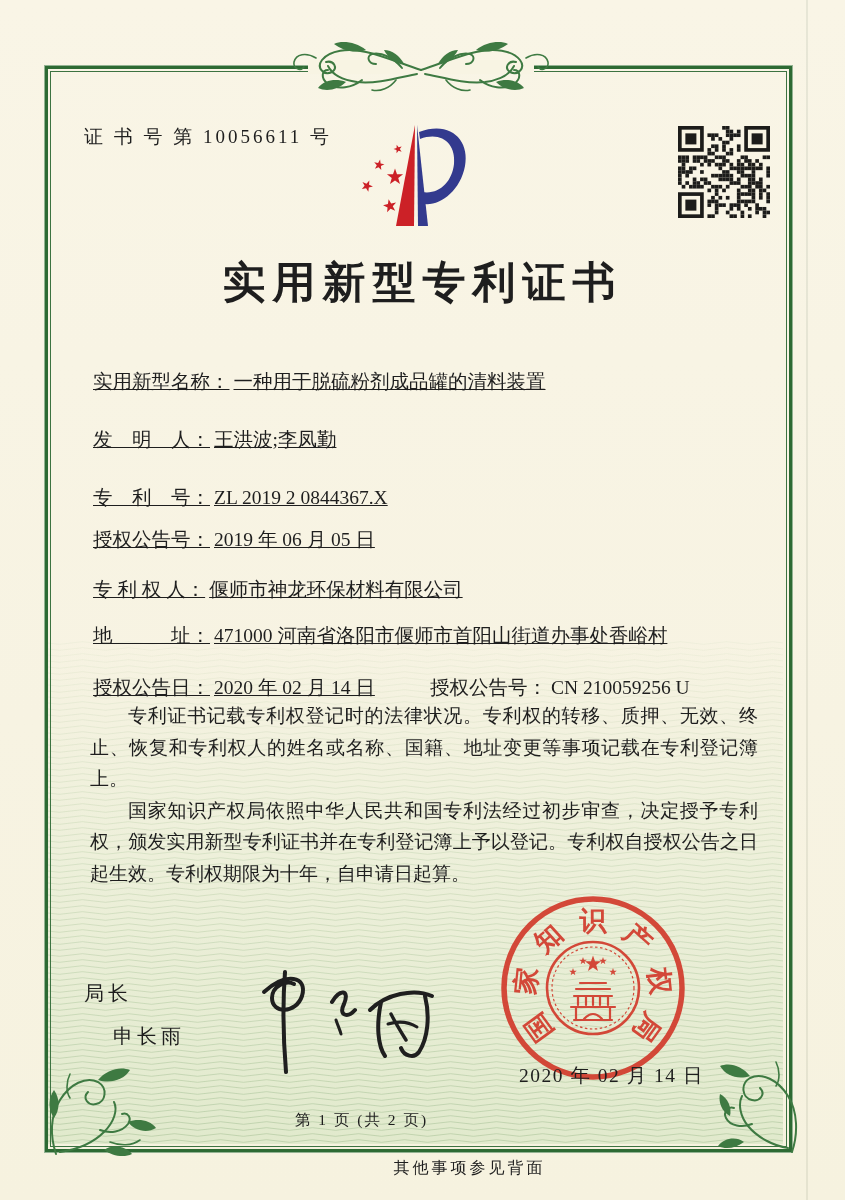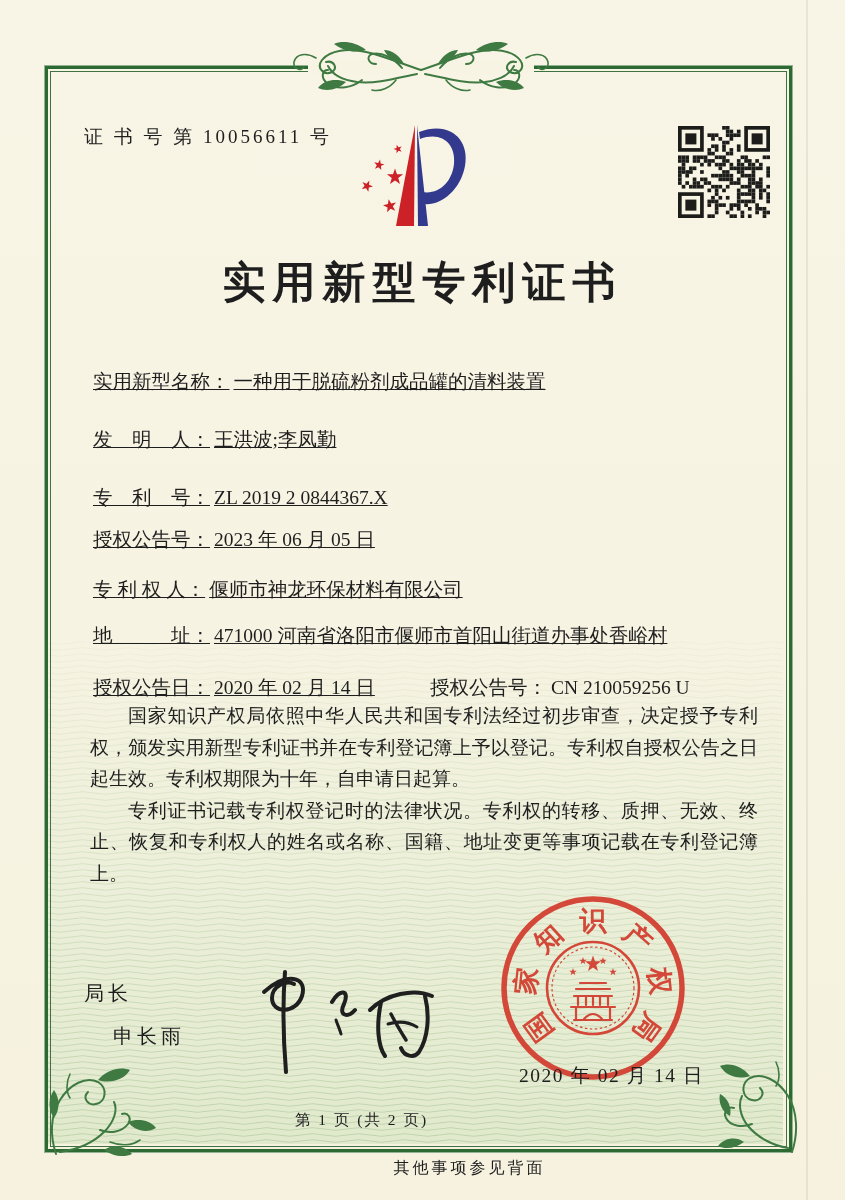--- a/index.html
+++ b/index.html
@@ -458,39 +458,39 @@
     <div class="row r1">
       <span class="label">实用新型名称：</span><span class="value">一种用于脱硫粉剂成品罐的清料装置</span>
     </div>
     <div class="row r2">
       <span class="label">发　明　人：</span><span class="value">王洪波;李凤勤</span>
     </div>
     <div class="row r3">
       <span class="label">专　利　号：</span><span class="value">ZL 2019 2 0844367.X</span>
     </div>
     <div class="row r4">
-      <span class="label">授权公告号：</span><span class="value">2023 年 06 月 05 日</span>
+      <span class="label">授权公告号：</span><span class="value">2019 年 06 月 05 日</span>
     </div>
     <div class="row r5">
       <span class="label">专 利 权 人：</span><span class="value">偃师市神龙环保材料有限公司</span>
     </div>
     <div class="row r6">
       <span class="label">地　　　址：</span><span class="value">471000 河南省洛阳市偃师市首阳山街道办事处香峪村</span>
     </div>
     <div class="row r7">
       <span class="label">授权公告日：</span><span class="value">2020 年 02 月 14 日</span>
       <span class="grant-no">
         <span class="label">授权公告号：</span><span class="value">CN 210059256 U</span>
       </span>
     </div>
   </div>
 
   <div class="paras">
+    <p>专利证书记载专利权登记时的法律状况。专利权的转移、质押、无效、终止、恢复和专利权人的姓名或名称、国籍、地址变更等事项记载在专利登记簿上。</p>
     <p>国家知识产权局依照中华人民共和国专利法经过初步审查，决定授予专利权，颁发实用新型专利证书并在专利登记簿上予以登记。专利权自授权公告之日起生效。专利权期限为十年，自申请日起算。</p>
-    <p>专利证书记载专利权登记时的法律状况。专利权的转移、质押、无效、终止、恢复和专利权人的姓名或名称、国籍、地址变更等事项记载在专利登记簿上。</p>
   </div>
 
   <div class="officer-title">局长</div>
   <div class="officer-name">申长雨</div>
 
   <svg class="signature" width="225" height="118" viewBox="0 0 225 118">
     <g stroke="#1f1f1f" fill="none" stroke-width="4" stroke-linecap="round" stroke-linejoin="round">
       <path d="M36,34 C58,14 80,18 74,38 C68,56 44,56 44,40 C44,28 58,22 66,26"></path>
       <path d="M57,14 C55,40 55,78 58,114"></path>
       <path d="M104,44 C112,30 122,32 116,46 C110,58 120,60 127,52"></path>

